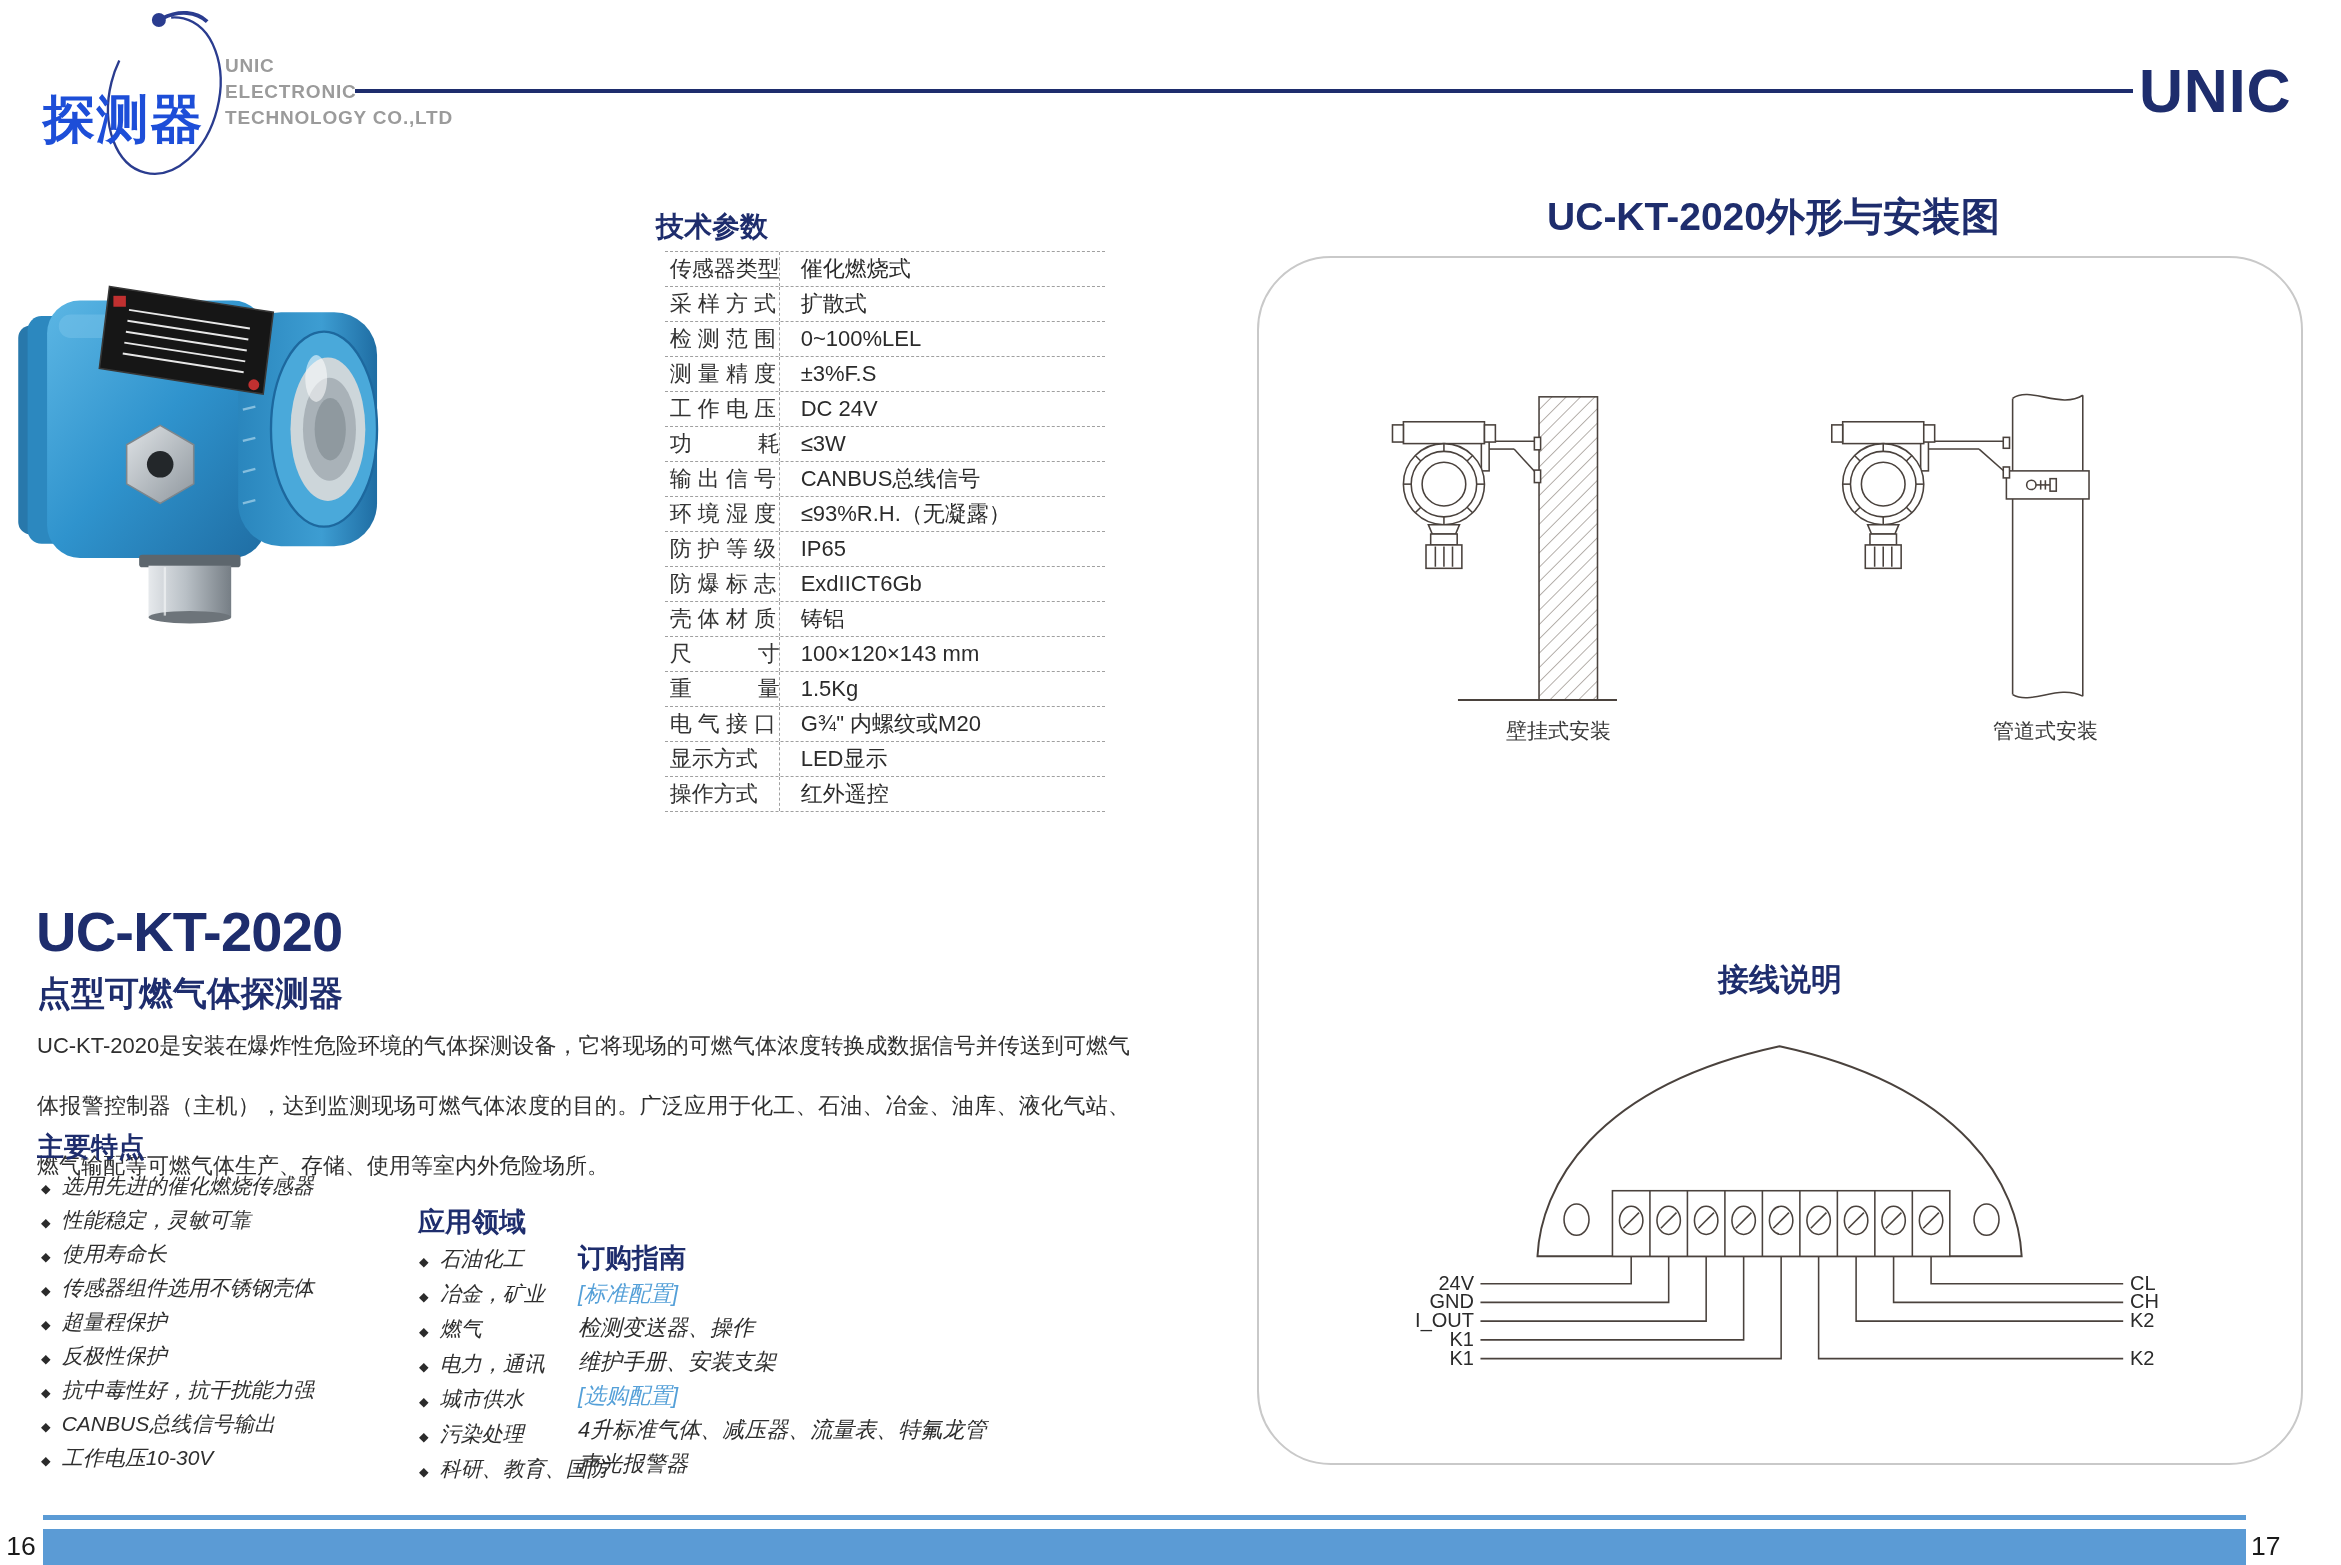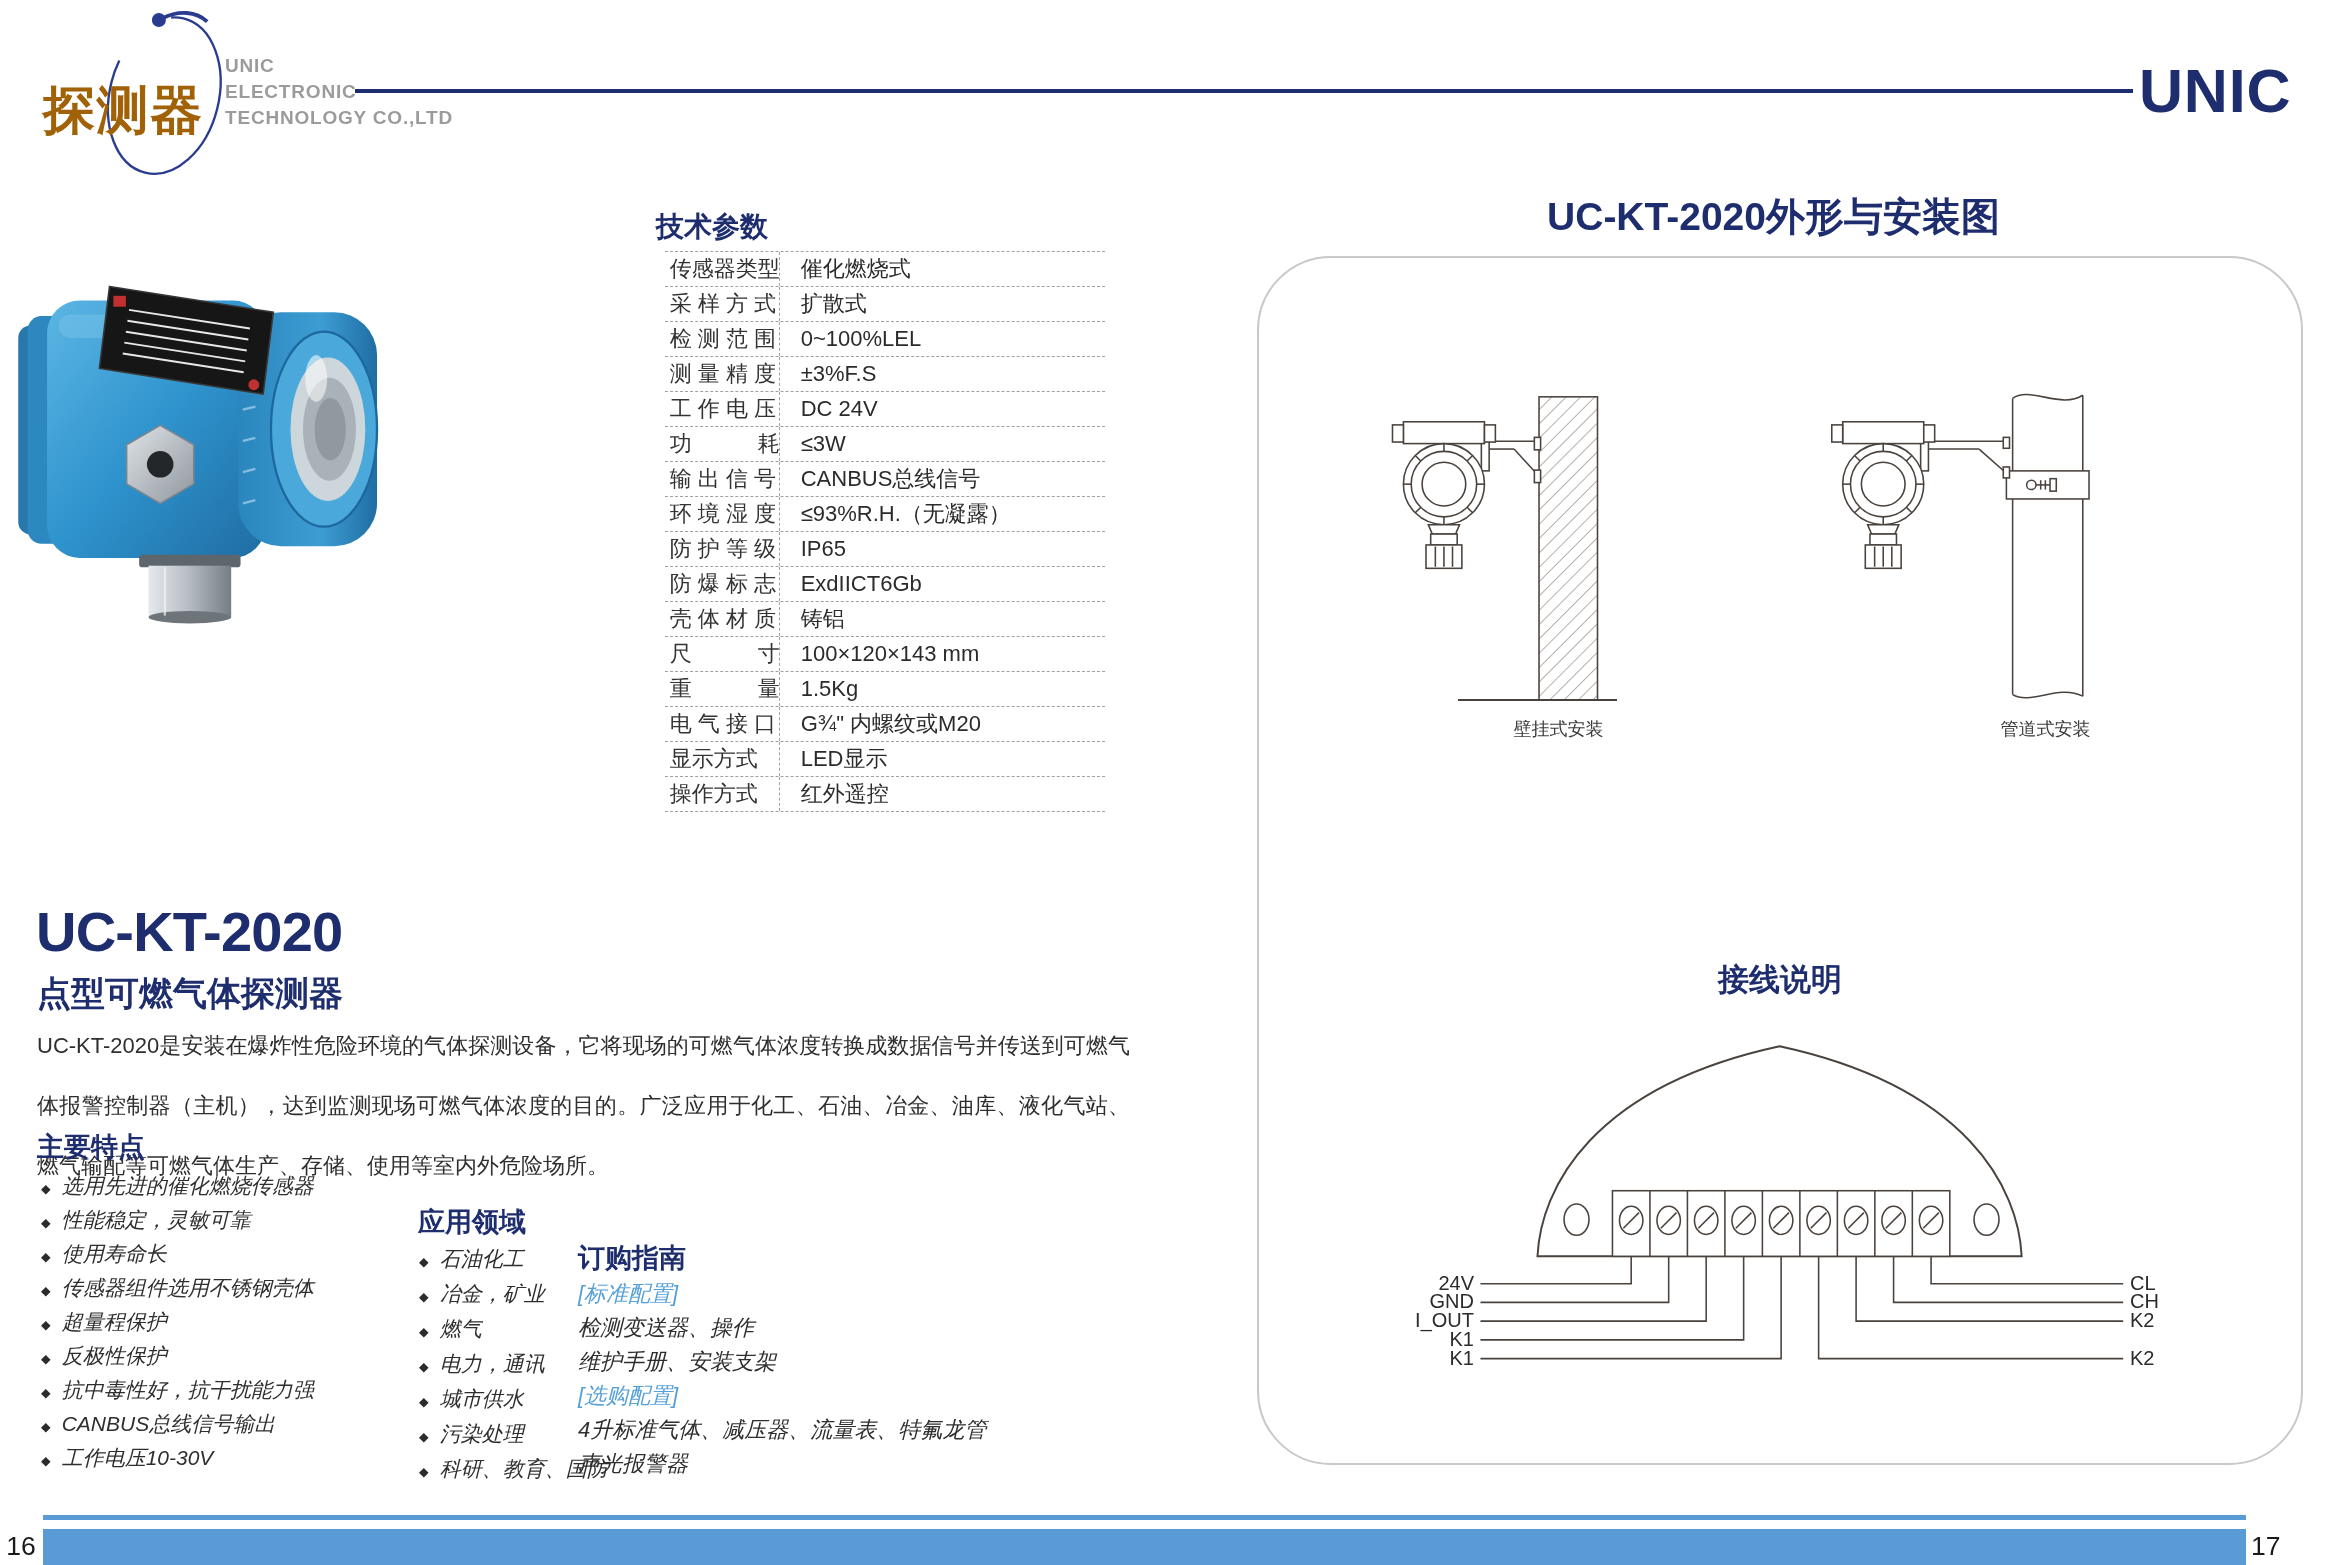--- a/index.html
+++ b/index.html
@@ -1,22 +1,22 @@
 <!DOCTYPE html>
 <html style="font-size:12.5px"><head>
 <meta charset="utf-8">
 <style>
   html,body { margin:0; padding:0; background:#ffffff; }
   #page { position:relative; width:2342px; height:1565px; background:#fff; overflow:hidden;
           font-family:"Liberation Sans","DejaVu Sans",sans-serif; }
 
   
   .logo-arc { position:absolute; left:90px; top:6.2px; }
-  .logo-cn { position:absolute; left:43px; top:76px; font-size:52px; font-weight:bold;
-             color:#a16207; letter-spacing:1.6px; }
+  .logo-cn { position:absolute; left:43px; top:85px; font-size:52px; font-weight:bold;
+             color:#1d4ed8; letter-spacing:1.6px; }
   .company { position:absolute; left:225px; top:53px; color:#9b9b9b; font-weight:bold;
              font-size:19px; line-height:26px; letter-spacing:0.8px; }
   .header-rule { position:absolute; left:355px; top:89px; width:1778px; height:3.9px; background:#1e2d6d; }
   .brand { position:absolute; left:2139px; top:56px; font-size:61px; font-weight:bold;
            color:#1e2d6d; letter-spacing:0.8px; }
 
   
   .spec-title { position:absolute; left:656px; top:208px; font-size:28px; font-weight:bold; color:#1e2d6d; }
   .spec-table { position:absolute; left:653px; top:251px; width:440px; border-top:1.2px dashed #a0a0a0;margin-left:12px; }
   .spec-row { display:flex; align-items:center; height:35px; border-bottom:1.2px dashed #a0a0a0; box-sizing:border-box; }
@@ -44,21 +44,21 @@
   .blt::before { content:"◆"; font-size:12.5px; margin-right:11px; color:#2b2b2b; }
   .orders { left:578px; top:1277px; }
   .orders .li { height:34px; font-size:22px; }
   .orders .link { color:#55a0d8; }
 
   
   .rp-title { position:absolute; left:1383px; top:190px; width:781px; text-align:center;
               font-size:39px; font-weight:bold; color:#1e2d6d; }
   .rounded-box { position:absolute; left:1257px; top:256px; width:1046px; height:1209px;
                  border:2px solid #c9c9c9; border-radius:74px; box-sizing:border-box; }
-  .caption { position:absolute; width:187px; text-align:center; font-size:18px; color:#3a3a3a; top:717px; }
+  .caption { position:absolute; width:187px; text-align:center; font-size:21px; color:#3a3a3a; top:717px; }
   .caption-wall { left:1465px; }
   .caption-pipe { left:1952px; }
   .wiring-title { position:absolute; left:1624px; top:959px; width:312px; text-align:center;
                   font-size:31px; font-weight:bold; color:#1e2d6d; }
   .wt { position:absolute; font-size:20px; color:#2b2b2b; line-height:23.4px; }
   .wt-l { left:1405px; width:69px; text-align:right; }
   .wt-r { left:2130px; width:70px; text-align:left; }
 
   
   .foot-line { position:absolute; left:43px; top:1515px; width:2203px; height:4.7px; background:#5b9bd5; }

